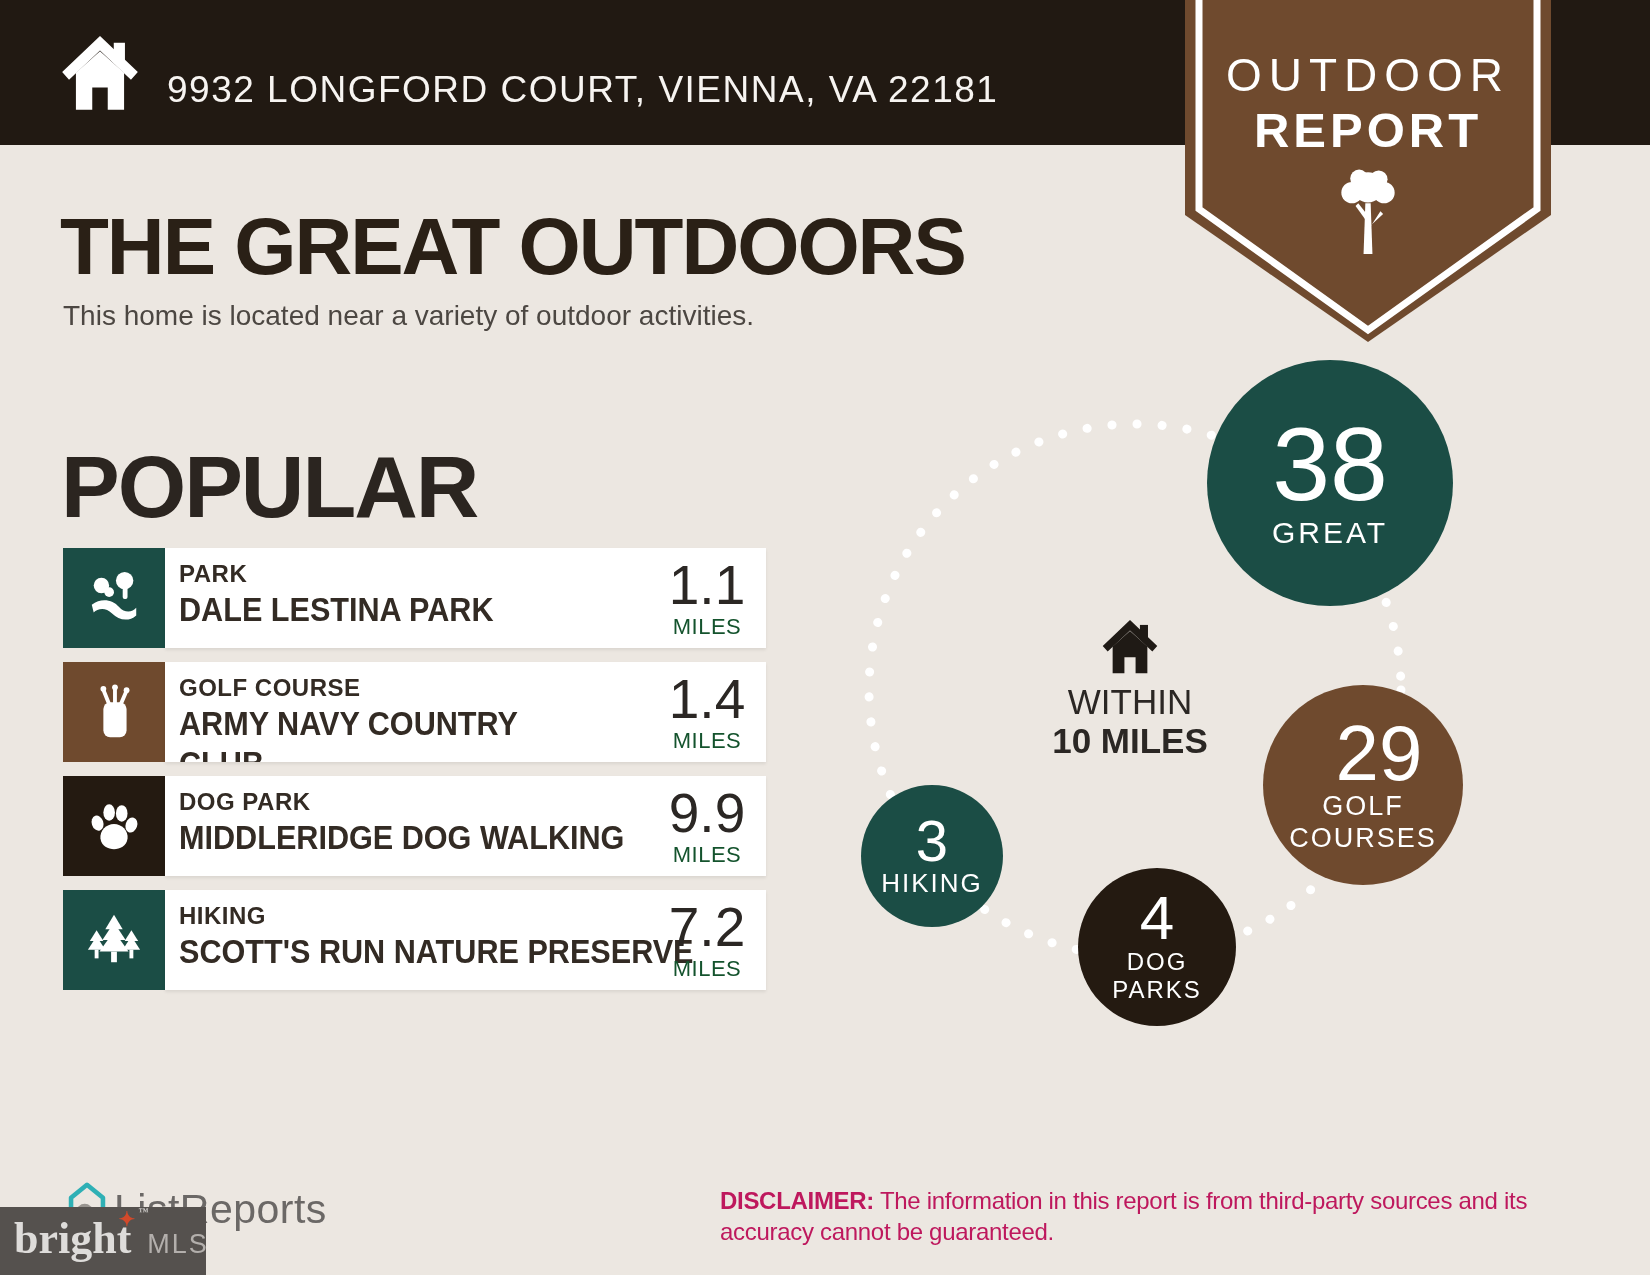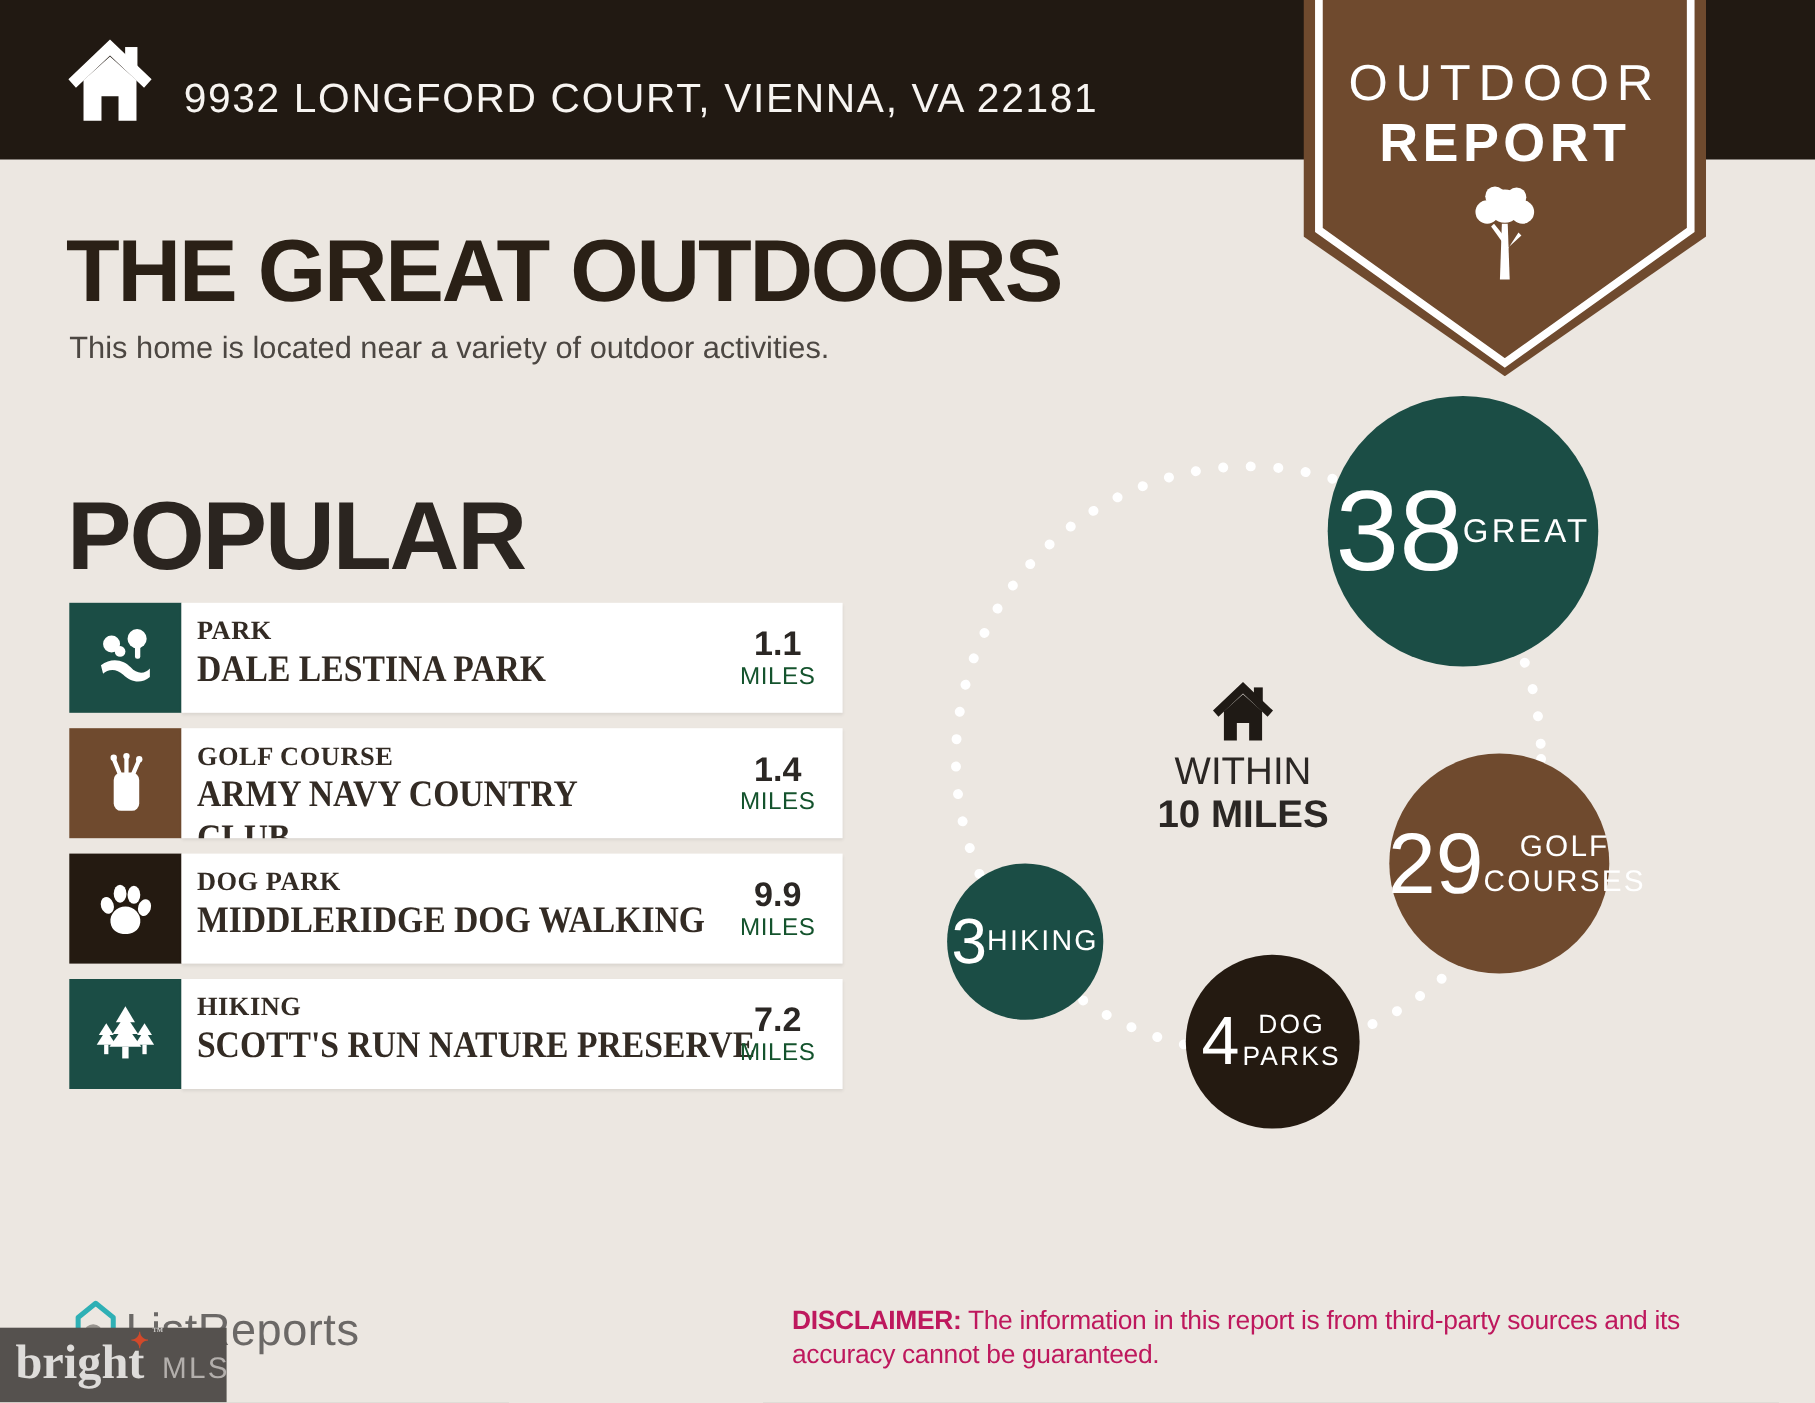--- a/index.html
+++ b/index.html
@@ -29,32 +29,32 @@
   
   .popular-h{position:absolute;left:61px;top:443px;font-size:88px;font-weight:bold;
              color:#2b2520;letter-spacing:-2px;line-height:1;}
   .row{position:absolute;left:63px;width:703px;height:100px;}
   .row .tile{position:absolute;left:0;top:0;width:102px;height:100px;display:flex;
              align-items:center;justify-content:center;}
   .tile-teal{background:#1b4d45;} .tile-brown{background:#6f4a2e;} .tile-black{background:#241a11;}
   .row .tile svg{width:58px;height:58px;}
   .row .content{position:absolute;left:102px;right:0;top:0;bottom:0;background:#ffffff;
                 overflow:hidden;box-shadow:0 2px 3px rgba(0,0,0,0.08);}
-  .row .info{position:absolute;left:14px;top:12px;right:120px;font-family:Liberation Serif, serif;}
+  .row .info{position:absolute;left:14px;top:12px;right:120px;}
   .row .cat{font-size:24px;font-weight:bold;color:#332b24;letter-spacing:.5px;line-height:28px;}
   .row .name{font-size:34px;font-weight:bold;color:#332b24;line-height:40px;margin-top:1px;
              white-space:nowrap;transform:scaleX(0.9);transform-origin:left center;}
   .row-wrap .name{white-space:normal;max-width:430px;}
   .row .dist{position:absolute;right:14px;top:50%;transform:translateY(-50%);width:90px;text-align:center;}
-  .row .num{font-size:31px;font-weight:bold;color:#2b2724;line-height:1.05;}
+  .row .num{font-size:55px;font-weight:normal;color:#2b2724;line-height:1.05;}
   .row .unit{font-size:22px;font-weight:normal;color:#14532d;letter-spacing:.5px;line-height:1.1;}
 
   
   .dots{position:absolute;left:863px;top:418px;width:544px;height:544px;z-index:1;}
-  .stat{position:absolute;border-radius:50%;color:#fff;display:flex;flex-direction:row;
+  .stat{position:absolute;border-radius:50%;color:#fff;display:flex;flex-direction:column;
         align-items:center;justify-content:center;text-align:center;z-index:2;}
   .stat .v{line-height:.95;font-weight:400;}
   .stat .l{font-weight:400;letter-spacing:2px;line-height:1.2;}
   .c-teal{background:#1b4d45;} .c-brown{background:#6f4a2e;} .c-black{background:#241a11;}
   #c-parks{left:1207px;top:360px;width:246px;height:246px;} #c-parks .v{font-size:104px;} #c-parks .l{font-size:30px;letter-spacing:3px;margin-top:2px;}
   #c-golf{left:1263px;top:685px;width:200px;height:200px;}  #c-golf .v{font-size:78px;margin-left:32px;}  #c-golf .l{font-size:27px;max-width:155px;}
   #c-dog{left:1078px;top:868px;width:158px;height:158px;}   #c-dog .v{font-size:62px;}   #c-dog .l{font-size:24px;max-width:95px;}
   #c-hike{left:861px;top:785px;width:142px;height:142px;}   #c-hike .v{font-size:58px;}  #c-hike .l{font-size:26px;}
   .center-home{position:absolute;left:1099px;top:616px;width:62px;height:60px;color:#1f1a15;z-index:2;}
   .within1{position:absolute;left:1030px;top:682px;width:200px;text-align:center;font-size:35px;

